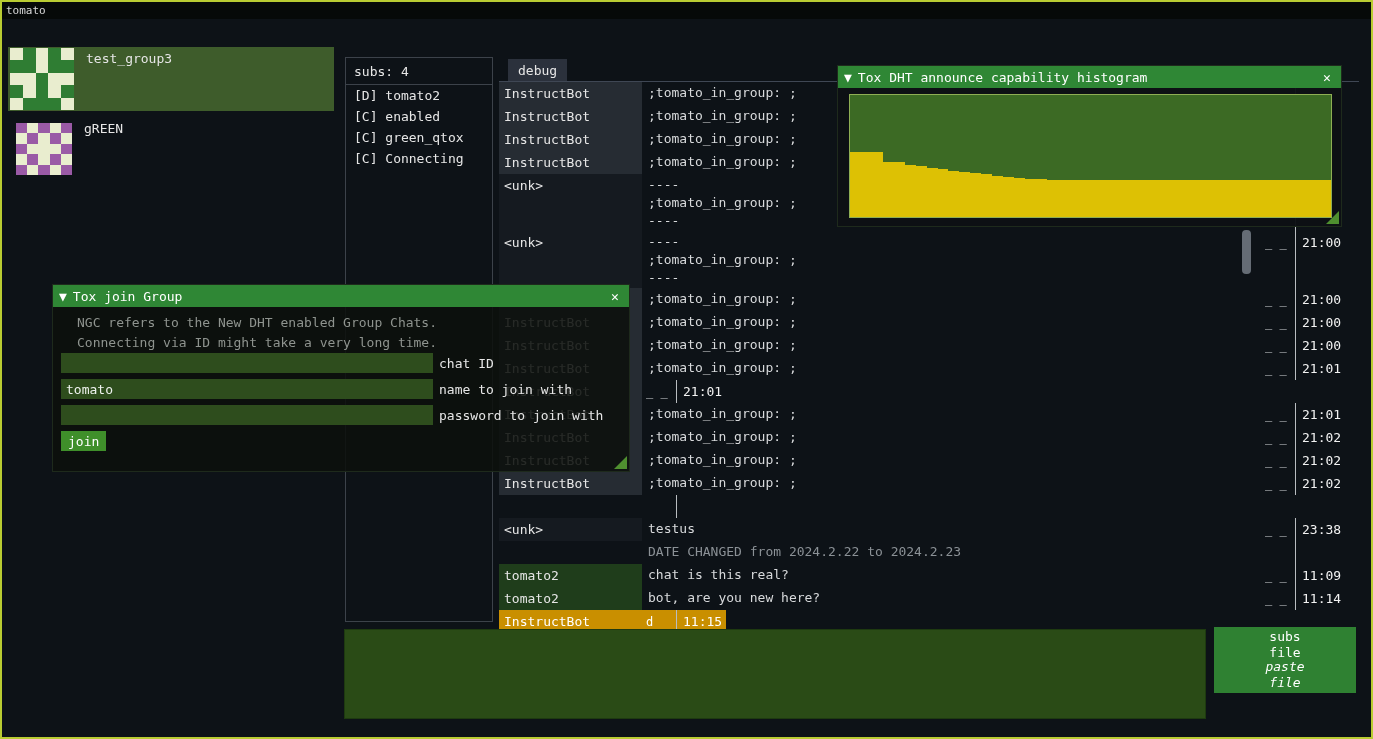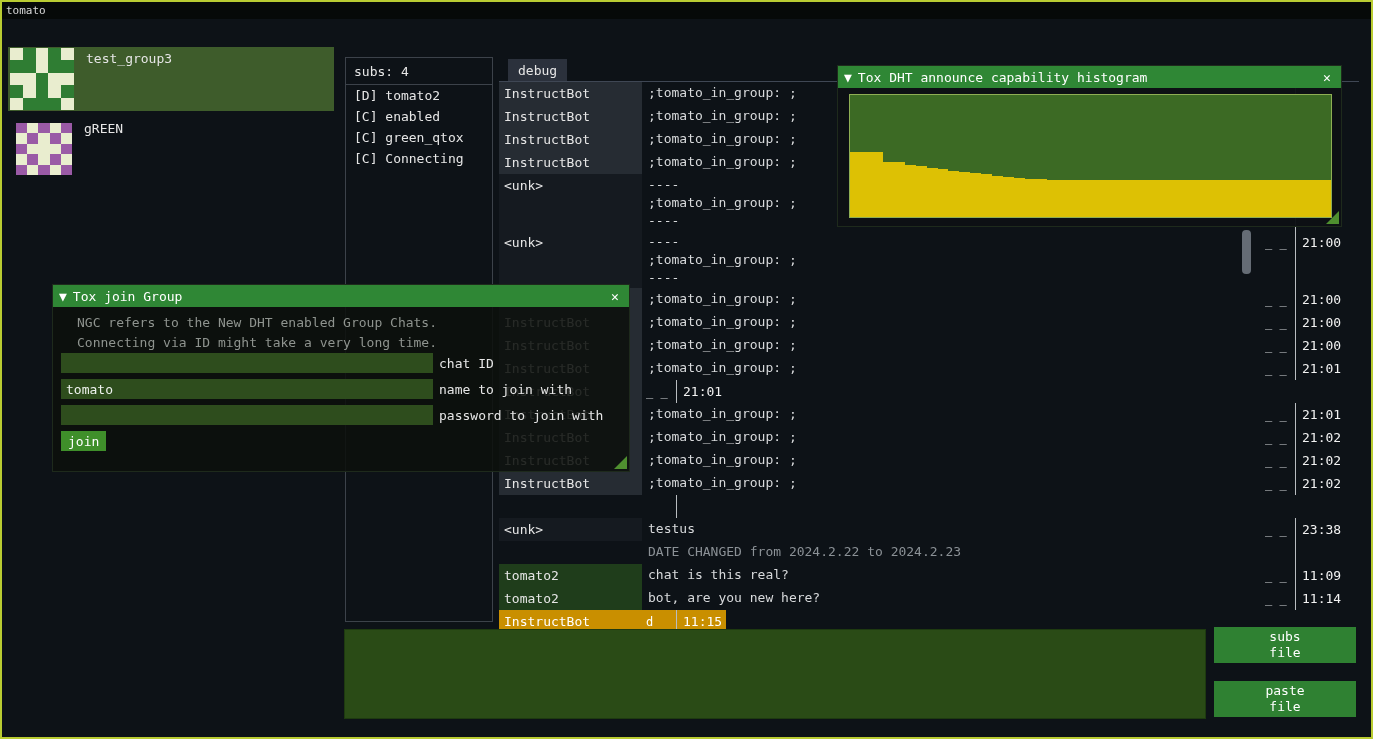--- a/index.html
+++ b/index.html
@@ -58,21 +58,21 @@
   .join-info { position:absolute; left:24px; color:#8f948f; white-space:nowrap; }
   .jrow { position:absolute; left:8px; display:flex; align-items:center; }
   .jinput { width:372px; height:20px; background:#2e4d1d; border:none; outline:none; color:#eef2ee; font:13px "DejaVu Sans Mono","Liberation Mono",monospace; padding:0 5px; }
   .jlabel { margin-left:6px; white-space:nowrap; }
   .join-btn { position:absolute; left:8px; top:146px; height:20px; padding:0 7px; background:#3f8f2a; color:#fff; border:none; font:13px "DejaVu Sans Mono","Liberation Mono",monospace; }
 
   
   .composer { position:absolute; left:342px; top:627px; width:862px; height:90px; background:#2a4b16; border:1px solid #1e3a10; resize:none; outline:none; color:#e8f0e0; font:13px "DejaVu Sans Mono","Liberation Mono",monospace; padding:4px 6px; }
   .file-btn { position:absolute; left:1212px; width:142px; height:36px; background:#2f8132; color:#fff; border:none; font:13px "DejaVu Sans Mono","Liberation Mono",monospace; white-space:pre-line; line-height:16px; text-align:center; }
   .send-btn { top:625px; }
-  .paste-btn { top:679px; }
+  .paste-btn { top:655px;font-style:italic; }
 </style>
 </head>
 <body>
 
 <div class="app">
   <div class="titlebar">
     <span>tomato</span>
   </div>
 
   <div class="group-list" id="group-list">

